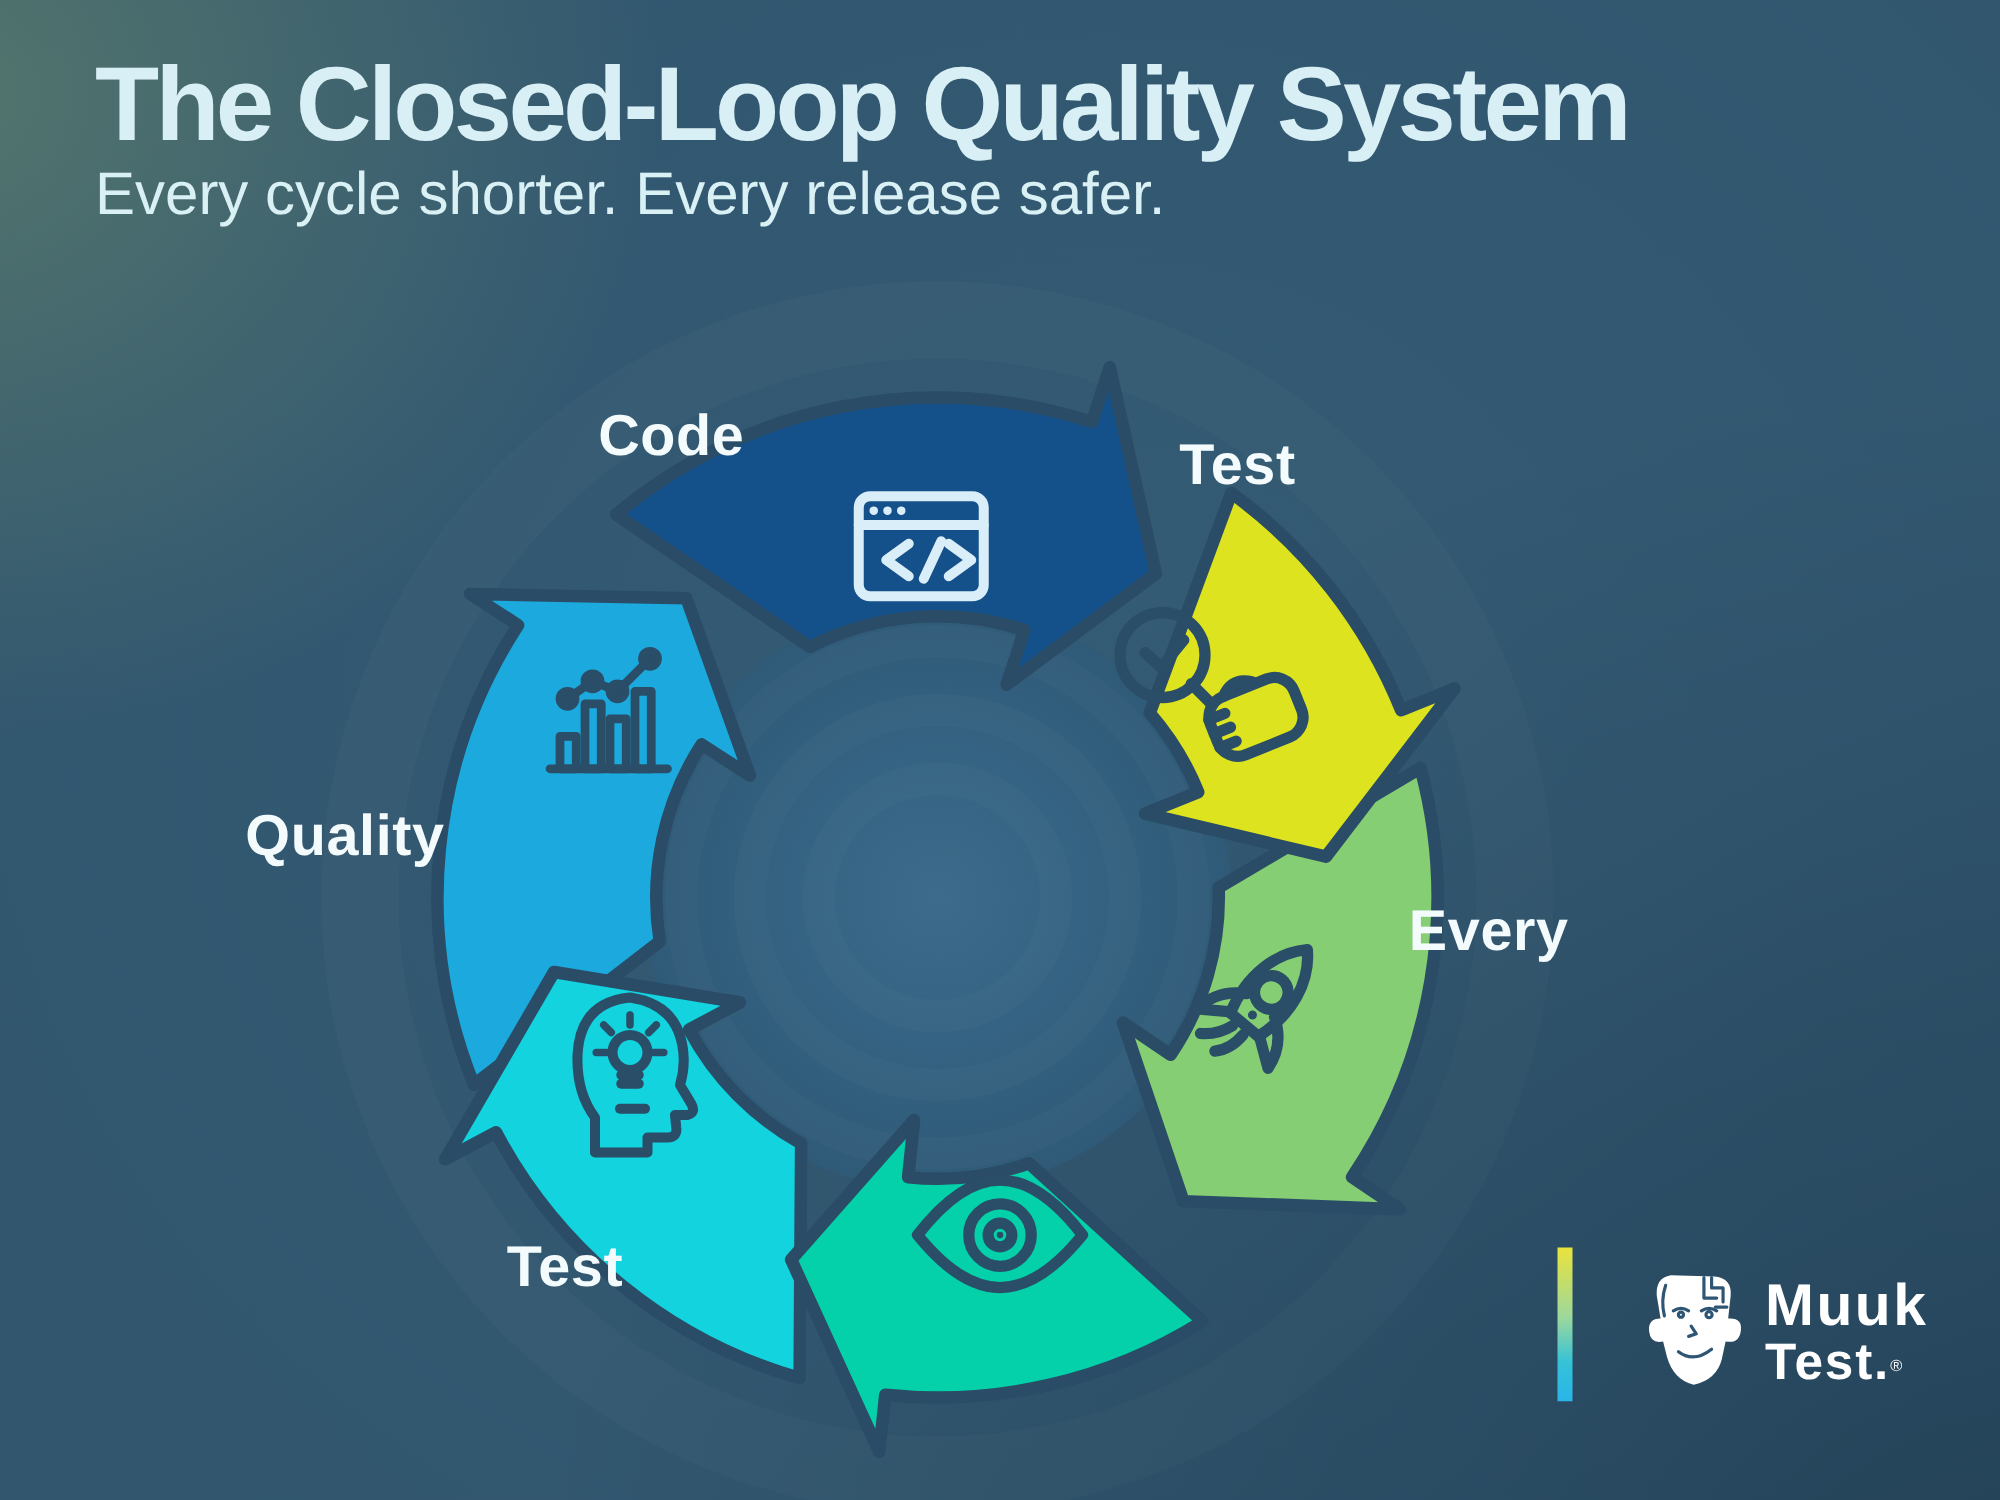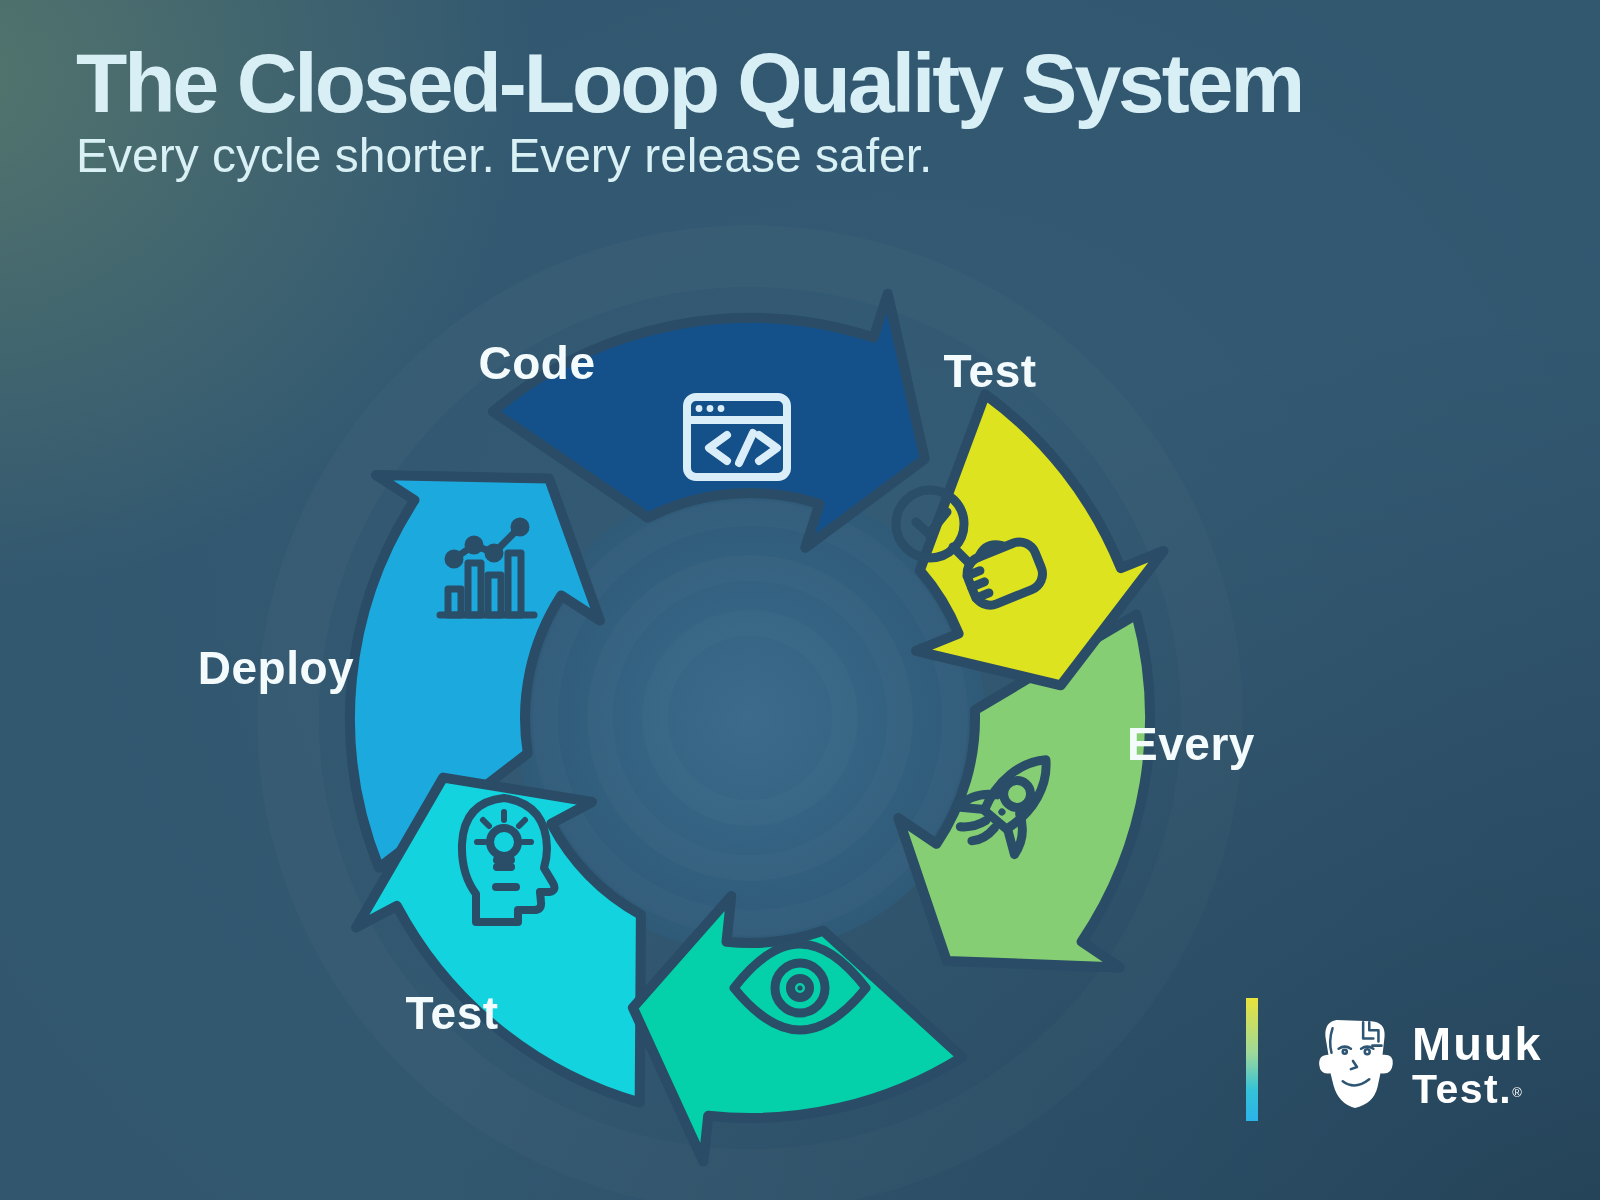--- a/index.html
+++ b/index.html
@@ -20,21 +20,21 @@
   }
   .subtitle{
     margin:4px 0 0 0;color:#d9f0f5;font-size:48px;font-weight:400;
     letter-spacing:0;line-height:1.05;
   }
   .diagram-svg{position:absolute;left:0;top:0;}
   .stage-label{
     position:absolute;transform:translate(-50%,-50%);
     color:#f4fbfd;font-size:46px;font-weight:600;letter-spacing:.5px;white-space:nowrap;
   }
-  .pos-code{left:537px;top:363px;}
+  .pos-code{left:537px;top:348px;}
   .pos-test{left:990px;top:371px;}
   .pos-deploy{left:1191px;top:744px;}
   .pos-observe{left:967px;top:1072px;}
   .pos-learn{left:452px;top:1013px;}
   .pos-improve{left:276px;top:668px;}
   .logo{position:absolute;left:1246px;top:976px;width:330px;height:150px;}
   .logo-bar{
     position:absolute;left:0;top:22px;width:12px;height:123px;
     background:linear-gradient(180deg,#e9e33c 0%,#9ed89a 45%,#35c2d8 75%,#2ab4e9 100%);
   }
@@ -150,21 +150,21 @@
       <circle cx="-13" cy="-26" r="6"></circle>
       <circle cx="7" cy="-18" r="6"></circle>
       <circle cx="33" cy="-44" r="6"></circle>
     </g>
   </svg>
 
   <div class="stage-label pos-code">Code</div>
   <div class="stage-label pos-test">Test</div>
   <div class="stage-label pos-deploy">Every</div>
   <div class="stage-label pos-learn">Test</div>
-  <div class="stage-label pos-improve">Deploy</div>
+  <div class="stage-label pos-improve">Quality</div>
 
   <div class="logo">
     <div class="logo-bar"></div>
     <svg class="logo-face" width="80" height="100" viewBox="0 0 78 98">
       <path d="M 20,6 Q 8,8 9,22 L 12,40 Q 2,40 3,50 Q 4,60 14,58 L 17,70 Q 22,88 38,92 Q 56,88 60,72 L 63,58 Q 74,60 75,49 Q 76,39 65,40 L 67,22 Q 68,8 54,7 Z" fill="#ffffff" stroke="none"></path>
       <g fill="none" stroke="#2e5573" stroke-width="2.5" stroke-linecap="round" stroke-linejoin="round">
         <path d="M 22,34 Q 28,30 34,34"></path>
         <circle cx="28" cy="37" r="2"></circle>
         <path d="M 44,34 Q 50,30 56,34"></path>
         <circle cx="50" cy="37" r="2.4"></circle>

